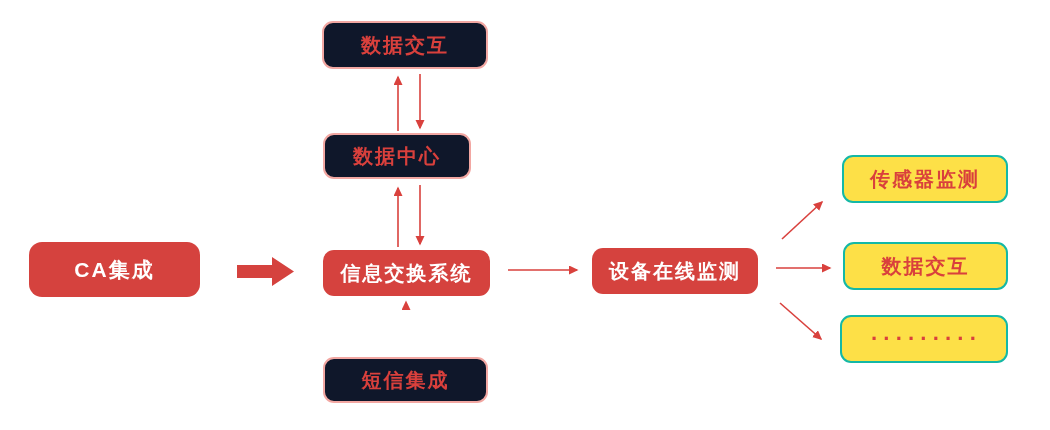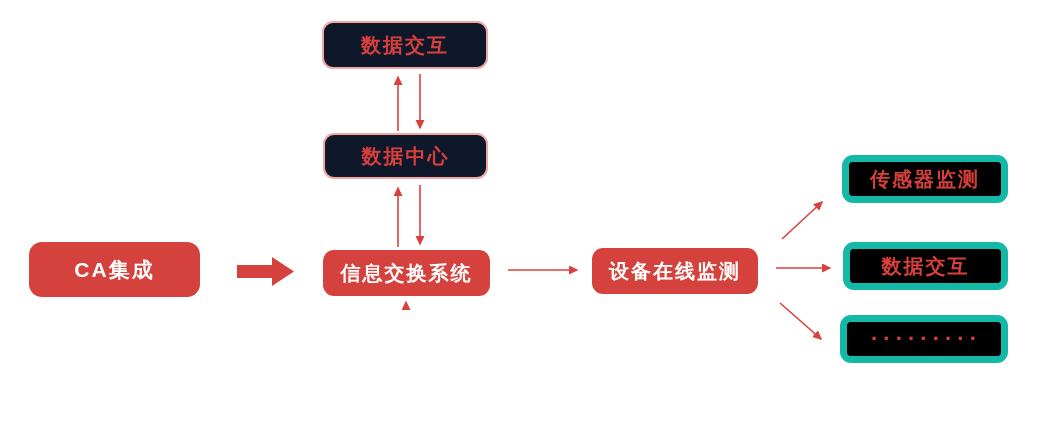--- a/index.html
+++ b/index.html
@@ -24,26 +24,26 @@
     justify-content: center;
     font-weight: bold;
     font-size: 20px;
     letter-spacing: 2px;
     border-radius: 11px;
     box-sizing: border-box;
     white-space: nowrap;
   }
   .node.solid  { background: #d5423e; color: #ffffff; }
   .node.light  { background: #0f172a; border: 2px solid #f2a7a2; color: #d9403c; }
-  .node.white  { background: #000000; border: 7px solid #14b8a6; color: #d9403c; }
+  .node.white  { background: #fde047; border: 2px solid #14b8a6; color: #d9403c; }
 
   
   .pos-ca              { left: 29px;  top: 242px; width: 171px; height: 55px; border-radius: 13px; font-size: 21px; }
   .pos-data-interaction{ left: 322px; top: 21px;  width: 166px; height: 48px; }
-  .pos-data-center     { left: 323px; top: 133px; width: 165px; height: 46px; }
+  .pos-data-center     { left: 323px; top: 133px; width: 148px; height: 46px; }
   .pos-info-exchange   { left: 323px; top: 250px; width: 167px; height: 46px; }
   .pos-sms             { left: 323px; top: 357px; width: 165px; height: 46px; }
   .pos-device-monitor  { left: 592px; top: 248px; width: 166px; height: 46px; }
   .pos-sensor-monitor  { left: 842px; top: 155px; width: 166px; height: 48px; }
   .pos-video-monitor   { left: 843px; top: 242px; width: 165px; height: 48px; }
   .pos-more            { left: 840px; top: 315px; width: 168px; height: 48px; }
 
   .pos-more { font-size: 22px; letter-spacing: 5px; padding-left: 5px; }
 </style>
 </head>
@@ -80,20 +80,21 @@
   </svg>
 
   <div class="node solid pos-ca">CA集成</div>
 
   <div class="node light pos-data-interaction">数据交互</div>
 
   <div class="node light pos-data-center">数据中心</div>
 
   <div class="node solid pos-info-exchange">信息交换系统</div>
 
+  <div class="node light pos-sms">短信集成</div>
 
   <div class="node solid pos-device-monitor">设备在线监测</div>
 
   <div class="node white pos-sensor-monitor">传感器监测</div>
 
   <div class="node white pos-video-monitor">数据交互</div>
 
   <div class="node white pos-more">·········</div>
 
 </div>

